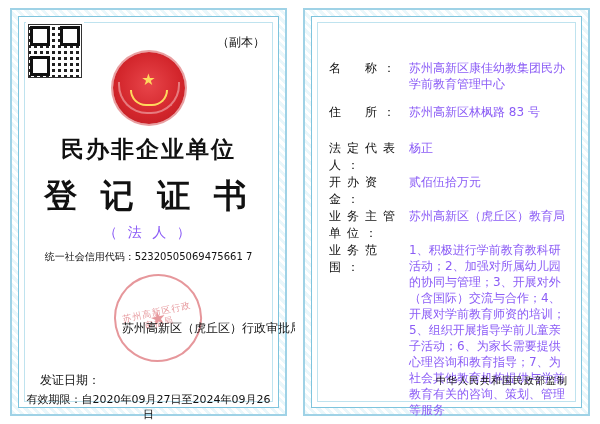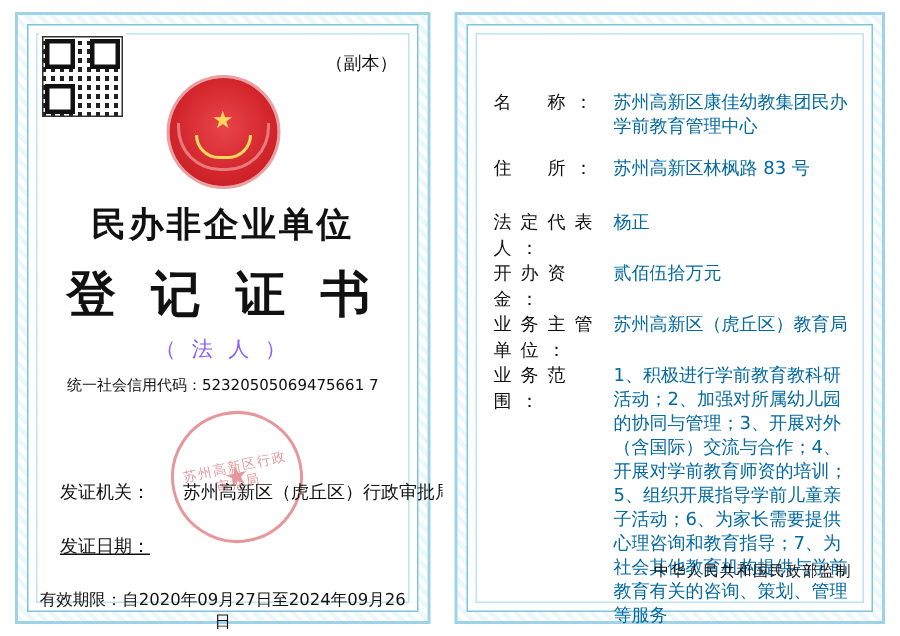--- a/index.html
+++ b/index.html
@@ -117,21 +117,21 @@
   .credit{
     position:absolute;left:0;right:0;top:228px;
     text-align:center;font-size:10px;color:#111;
   }
   .lf{
     position:absolute;font-size:12px;color:#111;white-space:nowrap;
   }
   .lf-label{left:14px;}
   .lf-value{left:96px;}
   .row-issuer{top:298px;}
-  .row-date{top:334px;text-decoration:underline;}
+  .row-date{top:350px;}
   .validity{
     position:absolute;left:0;right:0;top:370px;
     text-align:center;font-size:11px;color:#111;
   }
   .seal{
     position:absolute;left:88px;top:252px;
     width:84px;height:84px;border-radius:50%;
     border:2px solid #d2434b;opacity:.55;
     transform:rotate(-12deg);
     display:flex;align-items:center;justify-content:center;
@@ -150,21 +150,21 @@
     position:absolute;left:10px;right:6px;
     display:flex;align-items:flex-start;
     font-size:12px;color:#111;
   }
   .field .lab{
     width:80px;flex:0 0 80px;
     letter-spacing:6px;
     color:#111;
   }
   .field .val{
-    flex:1;color:#0369a1;line-height:16px;
+    flex:1;color:#8b5cf6;line-height:16px;
     word-break:break-all;
   }
   .f1{top:38px;}
   .f2{top:82px;}
   .f3{top:118px;}
   .f4{top:152px;}
   .f5{top:186px;}
   .f6{top:220px;}
   .footer-right{
     position:absolute;left:0;right:6px;bottom:16px;
@@ -203,21 +203,20 @@
 
       <div class="credit">
         <span>统一社会信用代码：</span><span>52320505069475661 7</span>
       </div>
 
       <div class="seal">
         <div class="seal-inner">苏州高新区行政审批局</div>
         <div class="seal-star">★</div>
       </div>
 
-      <div class="lf lf-label row-issuer">发证机关：</div>
       <div class="lf lf-value row-issuer">苏州高新区（虎丘区）行政审批局</div>
 
       <div class="lf lf-label row-date">发证日期：</div>
 
       <div class="validity">有效期限：自2020年09月27日至2024年09月26日</div>
     </div>
   </div>
 
   <div class="page page-right">
     <div class="border-outer">

